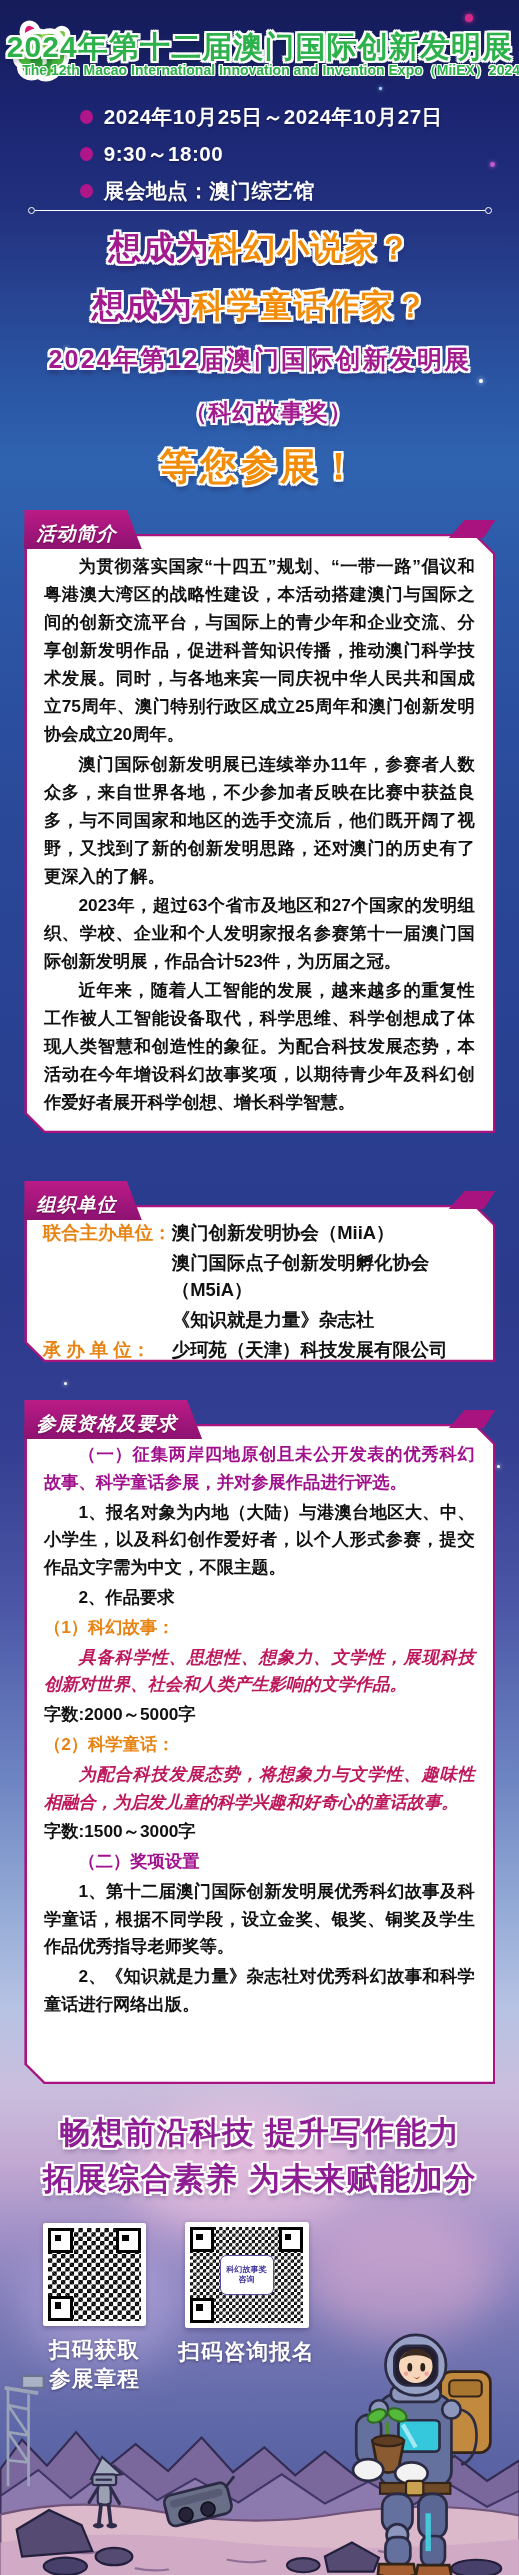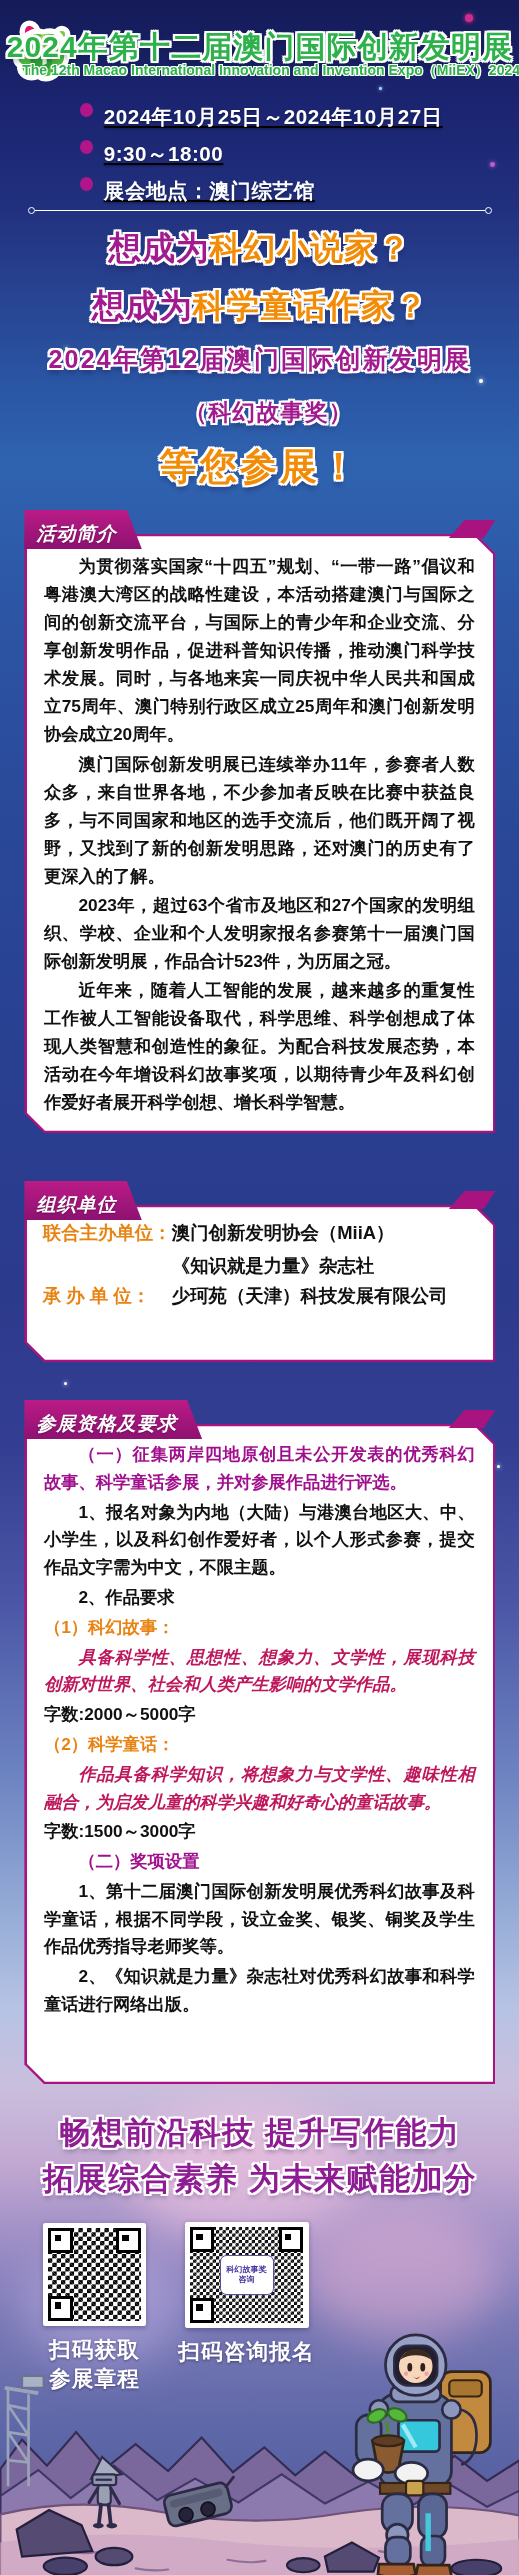--- a/index.html
+++ b/index.html
@@ -17,21 +17,21 @@
   
   .title-cn{left:0;width:520px;top:27px;text-align:center;font-size:30px;font-weight:bold;
     color:#2db14a;letter-spacing:1.1px;
     text-shadow:-2.2px -2.2px 0 #fff,0 -2.2px 0 #fff,2.2px -2.2px 0 #fff,-2.2px 0 0 #fff,2.2px 0 0 #fff,
       -2.2px 2.2px 0 #fff,0 2.2px 0 #fff,2.2px 2.2px 0 #fff,0 4.3px 5.4px rgba(10,30,20,.35);}
   .title-en{left:0;width:520px;top:62px;text-align:right;font-size:14px;font-weight:bold;
     color:#2db14a;
     text-shadow:-1.1px -1.1px 0 #fff,0 -1.1px 0 #fff,1.1px -1.1px 0 #fff,-1.1px 0 0 #fff,1.1px 0 0 #fff,
       -1.1px 1.1px 0 #fff,0 1.1px 0 #fff,1.1px 1.1px 0 #fff;}
   .info-list{left:80px;top:103px;list-style:none;margin:0;padding:0;}
-  .info-list li{display:flex;align-items:flex-start;margin-bottom:9.2px;text-decoration:underline;}
+  .info-list li{display:flex;align-items:center;margin-bottom:9.2px;}
   .dot{width:13px;height:14px;border-radius:50%;background:#b0158a;margin-right:10.8px;flex:0 0 auto;}
   .info-text{color:#fff;font-weight:bold;font-size:20.6px;letter-spacing:0.5px;
     text-shadow:0 1.1px 2.2px rgba(0,0,20,.4);}
   .divider{left:28px;top:207px;width:464px;display:flex;align-items:center;}
   .ring{width:4.9px;height:4.9px;border:1.1px solid #fff;border-radius:50%;flex:0 0 auto;}
   .dline{flex:1;height:1.1px;background:#fff;}
   
   .promo{left:0;top:230px;width:520px;text-align:center;font-weight:bold;}
   .outl{text-shadow:-2.2px -2.2px 0 #fff,0 -2.2px 0 #fff,2.2px -2.2px 0 #fff,-2.2px 0 0 #fff,2.2px 0 0 #fff,
       -2.2px 2.2px 0 #fff,0 2.2px 0 #fff,2.2px 2.2px 0 #fff,0 4.9px 5.4px rgba(30,10,60,.45);}
@@ -182,20 +182,21 @@
   <section class="sec" style="top:1205px;height:157px;">
     <div class="card-outer">
       <div class="card-inner">
         <div class="org-body">
           <div class="org-row">
             <span class="org-label">联合主办单位：</span>
             <span class="org-value">澳门创新发明协会（MiiA）</span>
           </div>
           <div class="org-row">
             <span class="org-label"></span>
+            <span class="org-value">澳门国际点子创新发明孵化协会（M5iA）</span>
           </div>
           <div class="org-row">
             <span class="org-label"></span>
             <span class="org-value">《知识就是力量》杂志社</span>
           </div>
           <div class="org-row">
             <span class="org-label">承 办 单 位：</span>
             <span class="org-value">少珂苑（天津）科技发展有限公司</span>
           </div>
 
@@ -210,21 +211,21 @@
     <div class="card-outer">
       <div class="card-inner">
         <div class="req-body">
           <p class="mag ind">（一）征集两岸四地原创且未公开发表的优秀科幻故事、科学童话参展，并对参展作品进行评选。</p>
           <p class="blk ind">1、报名对象为内地（大陆）与港澳台地区大、中、小学生，以及科幻创作爱好者，以个人形式参赛，提交作品文字需为中文，不限主题。</p>
           <p class="blk ind">2、作品要求</p>
           <p class="orange-h">（1）科幻故事：</p>
           <p class="desc">具备科学性、思想性、想象力、文学性，展现科技创新对世界、社会和人类产生影响的文学作品。</p>
           <p class="count">字数:2000～5000字</p>
           <p class="orange-h">（2）科学童话：</p>
-          <p class="desc">作品具备科学知识，将想象力与文学性、趣味性相融合，为启发儿童的科学兴趣和好奇心的童话故事。</p>
+          <p class="desc">为配合科技发展态势，将想象力与文学性、趣味性相融合，为启发儿童的科学兴趣和好奇心的童话故事。</p>
           <p class="count">字数:1500～3000字</p>
           <p class="mag ind">（二）奖项设置</p>
           <p class="blk ind">1、第十二届澳门国际创新发明展优秀科幻故事及科学童话，根据不同学段，设立金奖、银奖、铜奖及学生作品优秀指导老师奖等。</p>
           <p class="blk ind">2、《知识就是力量》杂志社对优秀科幻故事和科学童话进行网络出版。</p>
         </div>
       </div>
     </div>
     <div class="corner-deco"></div>
     <div class="badge">参展资格及要求</div>
   </section>

